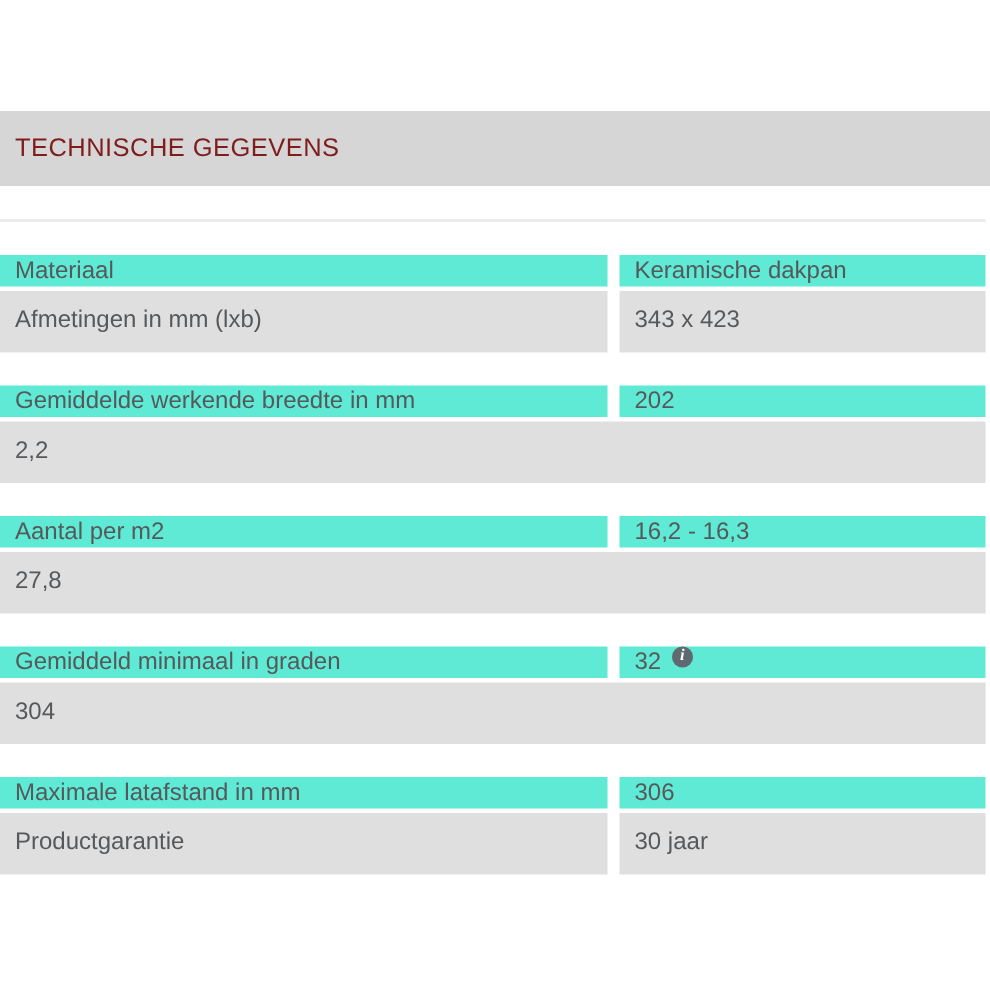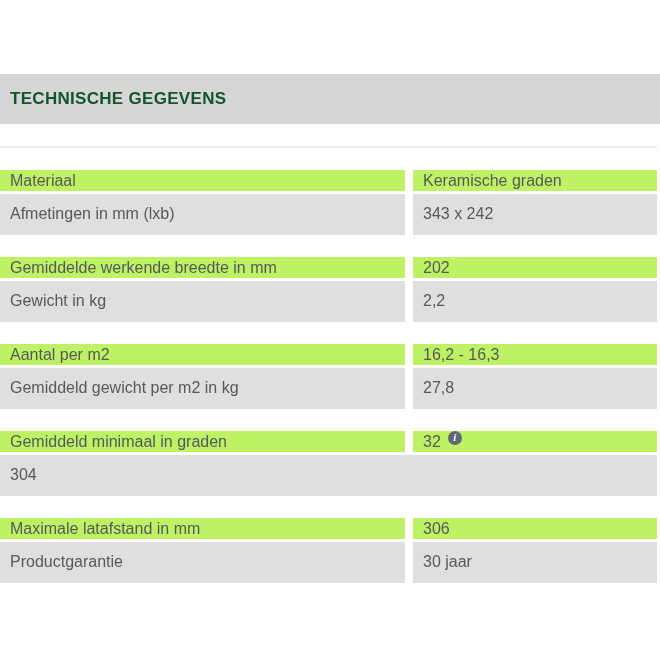--- a/index.html
+++ b/index.html
@@ -23,23 +23,23 @@
     width: 660px;
     height: 50px;
     background: #d6d6d6;
     display: flex;
     align-items: center;
     box-sizing: border-box;
     padding-left: 10px;
   }
   .header-bar .title {
     font-size: 17px;
-    font-weight: 700;
+    font-weight: 400;
     letter-spacing: 0.3px;
-    color: #14532d;
+    color: #7f1d1d;
   }
 
   
   .table-hairline {
     position: absolute;
     top: 146px;
     left: 0;
     width: 657px;
     height: 2px;
     background: #ececec;
@@ -66,21 +66,21 @@
     font-size: 16px;
     color: #56595c;
   }
   .label-cell {
     width: 405px;
     margin-right: 8px;
   }
   .value-cell {
     flex: 1;
   }
-  .spec-row.light .cell { background: #bef264; margin-top: 20px; }
+  .spec-row.light .cell { background: #5eead4; margin-top: 20px; }
   .spec-row.dark  .cell { background: #dfdfdf; }
 
   
   .info-icon {
     display: inline-flex;
     align-items: center;
     justify-content: center;
     width: 14px;
     height: 14px;
     border-radius: 50%;
@@ -103,45 +103,43 @@
 <div class="header-bar">
   <span class="title">TECHNISCHE GEGEVENS</span>
 </div>
 
 <div class="table-hairline"></div>
 
 <div class="spec-table">
 
   <div class="spec-row light">
     <div class="cell label-cell">Materiaal</div>
-    <div class="cell value-cell">Keramische graden</div>
+    <div class="cell value-cell">Keramische dakpan</div>
   </div>
 
   <div class="spec-row dark">
     <div class="cell label-cell">Afmetingen in mm (lxb)</div>
-    <div class="cell value-cell">343 x 242</div>
+    <div class="cell value-cell">343 x 423</div>
   </div>
 
   <div class="spec-row light">
     <div class="cell label-cell">Gemiddelde werkende breedte in mm</div>
     <div class="cell value-cell">202</div>
   </div>
 
   <div class="spec-row dark">
-    <div class="cell label-cell">Gewicht in kg</div>
     <div class="cell value-cell">2,2</div>
   </div>
 
   <div class="spec-row light">
     <div class="cell label-cell">Aantal per m2</div>
     <div class="cell value-cell">16,2 - 16,3</div>
   </div>
 
   <div class="spec-row dark">
-    <div class="cell label-cell">Gemiddeld gewicht per m2 in kg</div>
     <div class="cell value-cell">27,8</div>
   </div>
 
   <div class="spec-row light">
     <div class="cell label-cell">Gemiddeld minimaal in graden</div>
     <div class="cell value-cell">
       <span>32</span>
       <span class="info-icon">i</span>
     </div>
   </div>

